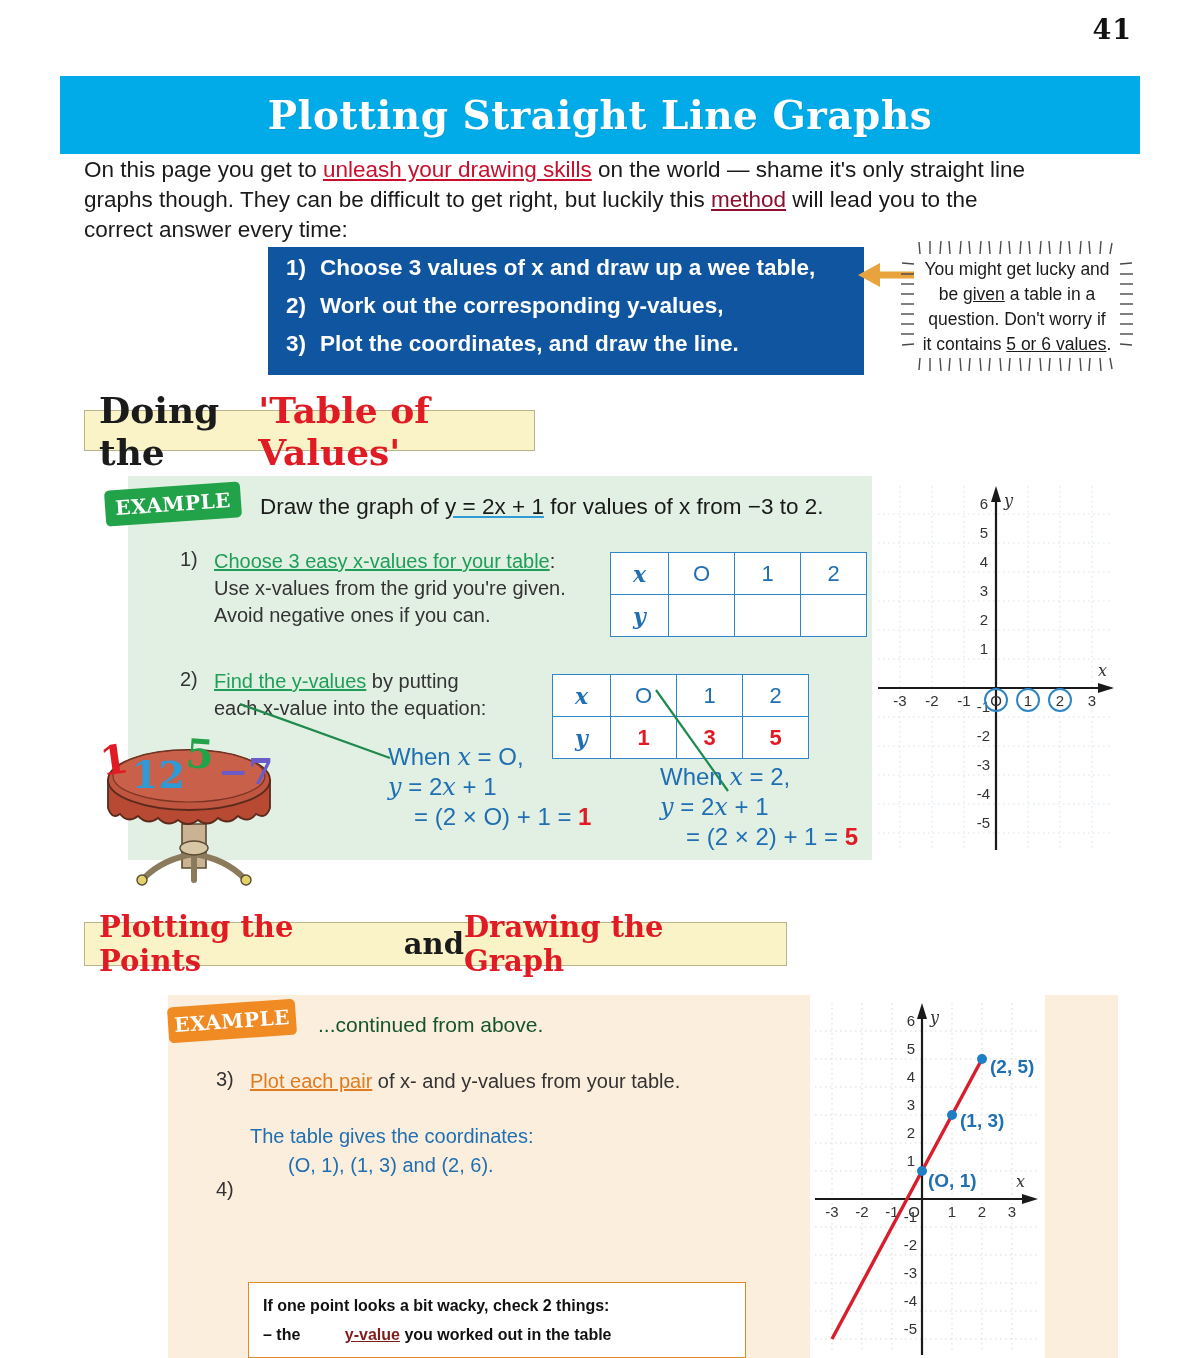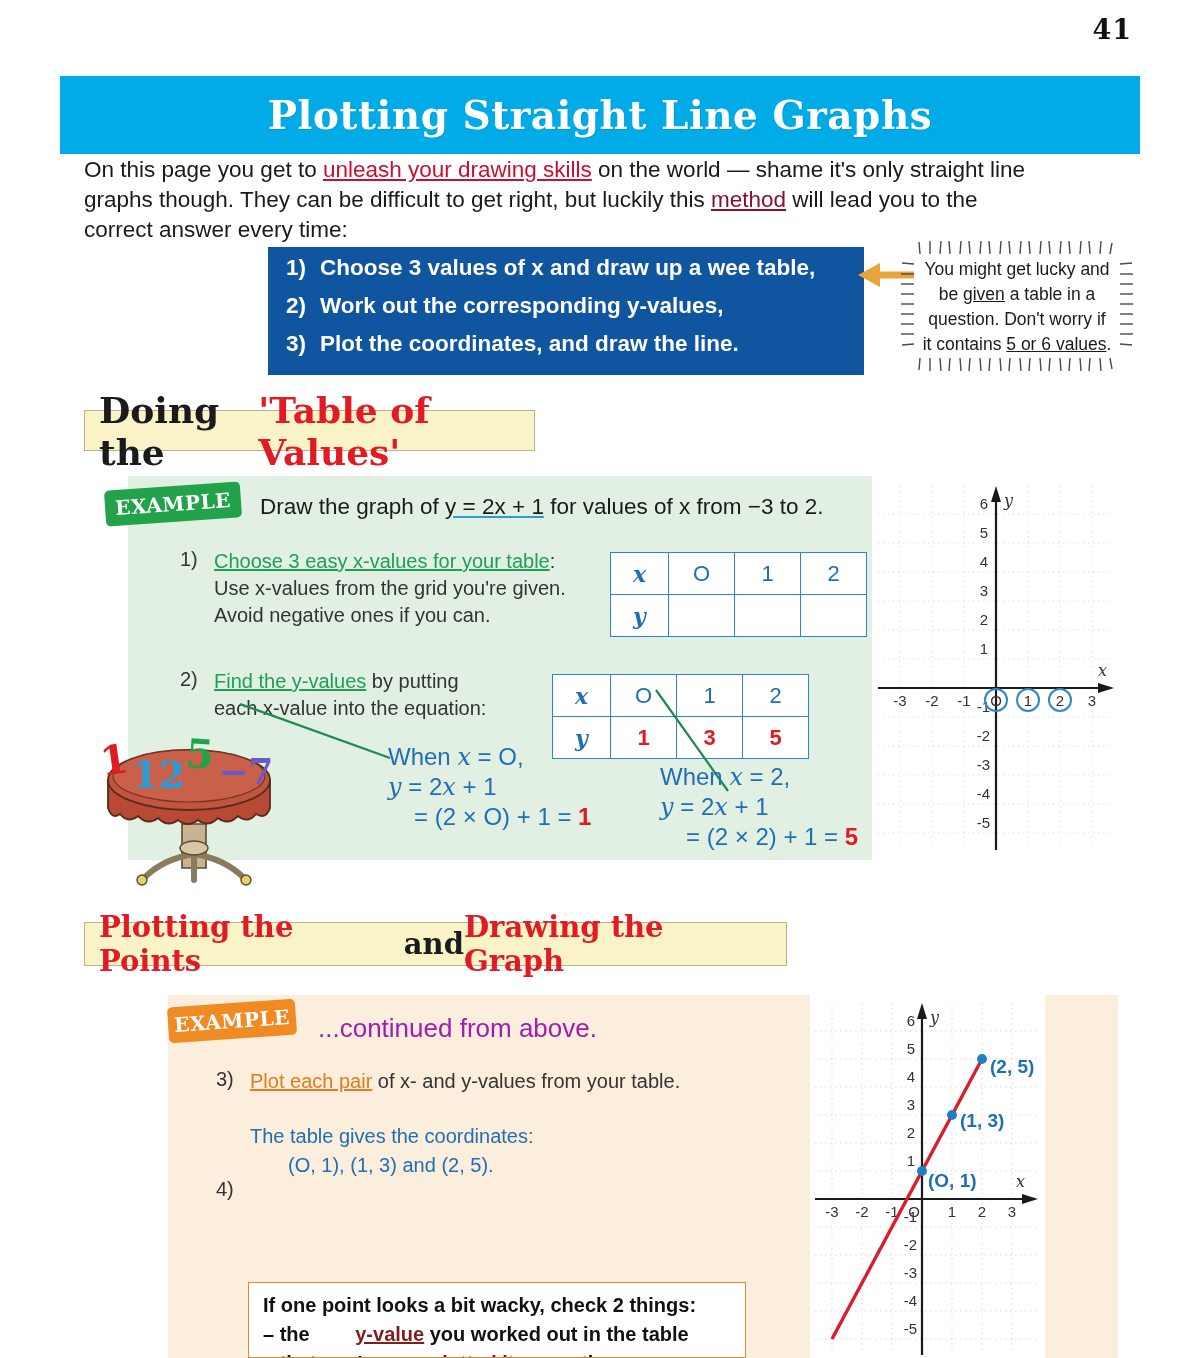--- a/index.html
+++ b/index.html
@@ -149,31 +149,31 @@
   .float-num { position:absolute; font-family:"DejaVu Serif", serif; font-weight:700; }
 
   
   #example-panel-2 {
     left:168px; top:995px; width:950px; height:363px;
     background:#FCEEDC;
   }
   #graph-2-bg { left:810px; top:995px; width:235px; height:363px; background:#ffffff; }
 
   #example-2-question {
-    left:318px; top:1013px; font-size:26px; color:#a21caf;
+    left:318px; top:1013px; font-size:21px; color:#14532d;
   }
   #step-3 { left:216px; top:1068px; width:560px; }
   #step-4 { left:216px; top:1178px; width:500px; }
   .coord-blue { color:#1F6FB2; font-weight:400; font-size:20px; line-height:29px;text-align:right; }
 
   #warning-box {
     left:248px; top:1282px; width:498px; height:76px;
     background:#ffffff; border:1.6px solid #E08A2E;
     padding:8px 14px;
-    font-size:20px; line-height:29px; color:#111; font-weight:600;
+    font-size:16px; line-height:29px; color:#111; font-weight:600;
     overflow:hidden;
   }
   #warning-box .ov { color:#7f1d1d; text-decoration:underline;margin-left:40px; }
 
   
   .graph-svg { position:absolute; }
   #graph-1 { left:872px; top:476px; }
   #graph-2 { left:810px; top:995px; }
   .axis-num { font-family:"Liberation Sans", sans-serif; font-size:15px; fill:#333; }
   .axis-letter { font-family:"DejaVu Serif", serif; font-style:italic; font-size:16px; fill:#333; }
@@ -463,21 +463,21 @@
 <div class="abs example-tag" id="example-tag-2">EXAMPLE</div>
 
 <div class="abs" id="example-2-question">...continued from above.</div>
 
 <div class="step-row" id="step-3">
   <span class="step-num">3)</span>
   <span class="step-body">
     <span class="orange-u">Plot each pair</span><span> of x- and y-values from your table.</span><br>
     <span style="display:inline-block;height:8px"></span><br>
     <span class="coord-blue">The table gives the coordinates:</span><br>
-    <span class="coord-blue" style="padding-left:38px">(O, 1), (1, 3) and (2, 5).</span>
+    <span class="coord-blue" style="padding-left:38px">(O, 1), (1, 3) and (2, 6).</span>
   </span>
 </div>
 
 <div class="step-row" id="step-4">
   <span class="step-num">4)</span>
 </div>
 
 <div class="abs" id="warning-box">
   <div>If one point looks a bit wacky, check 2 things:</div>
   <div><span>– the </span><span class="ov">y-value</span><span> you worked out in the table</span></div>

